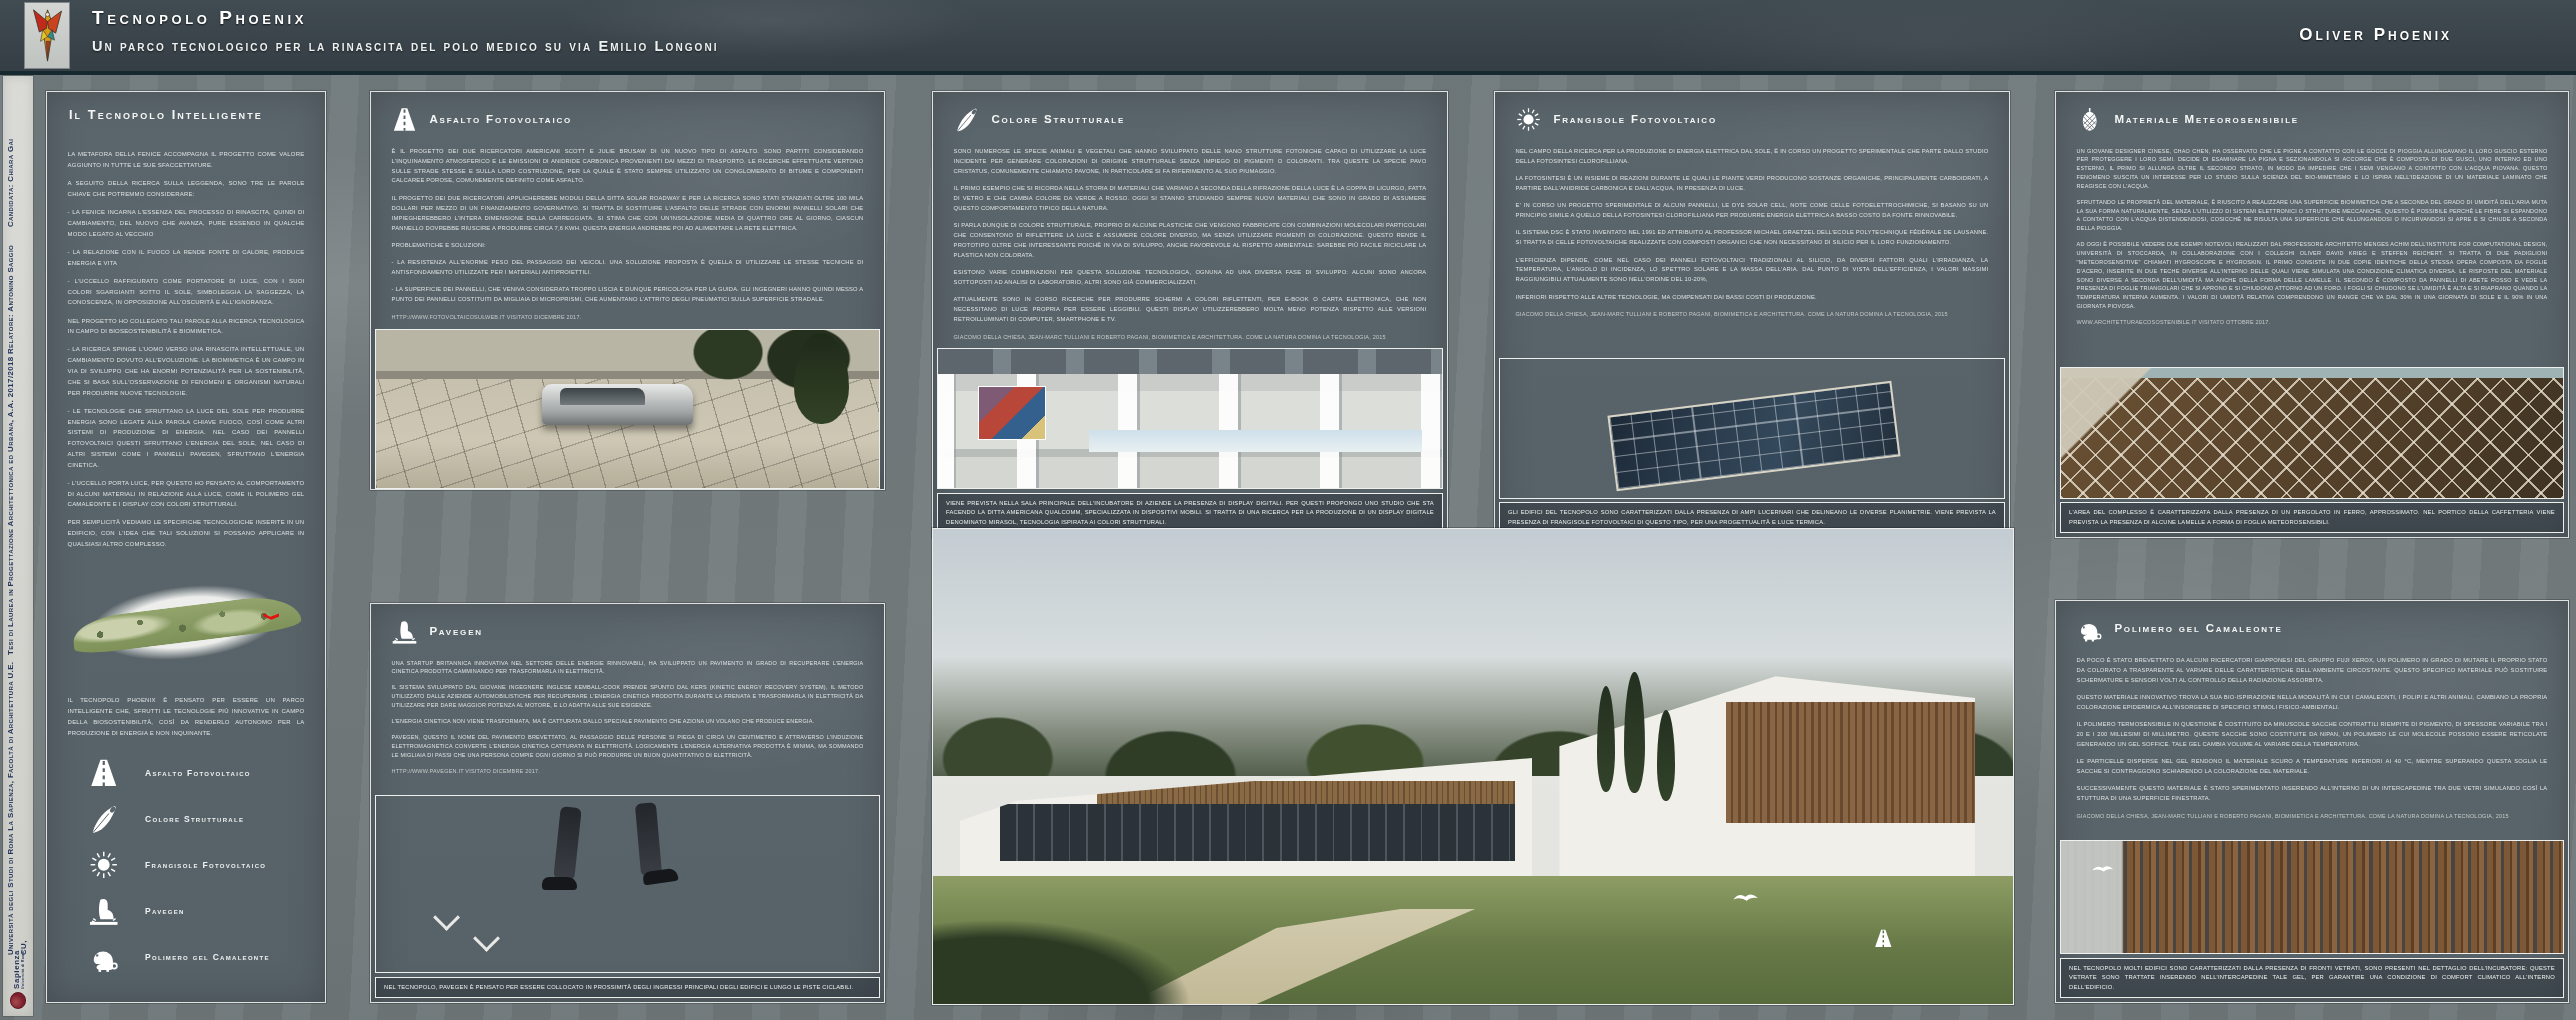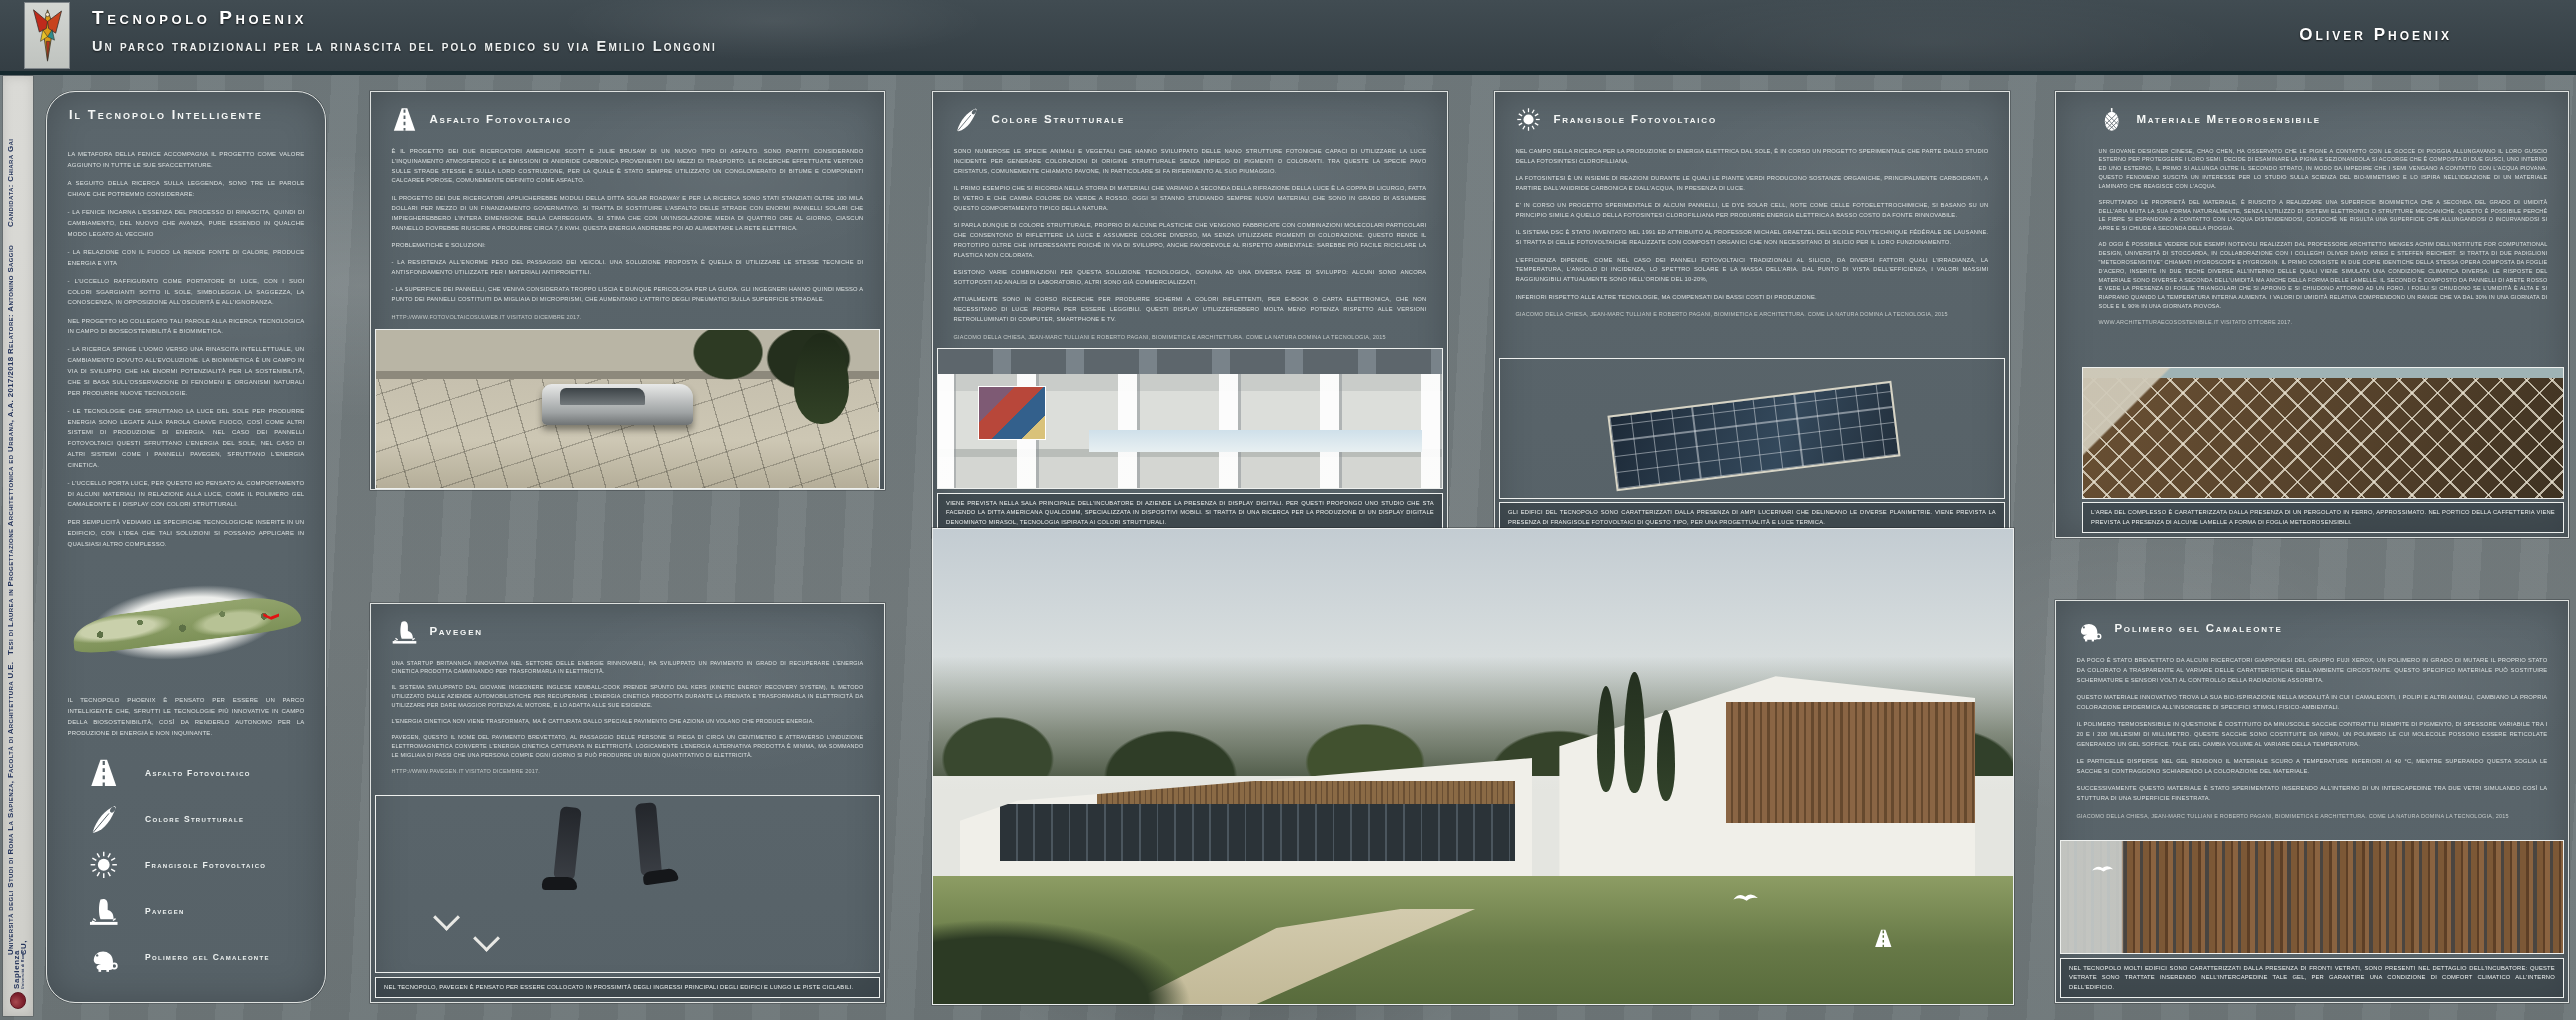--- a/index.html
+++ b/index.html
@@ -52,25 +52,25 @@
   .panel-title{margin:0;font-variant:small-caps;font-weight:bold;color:#f5f7f6;font-size:11.5px;letter-spacing:1.8px;}
   .panel-body{padding:9.7px 20.6px 0;overflow:hidden;}
   .panel-body p{margin:0 0 7.3px;font-size:5.8px;line-height:1.72;letter-spacing:0.2px;color:#dde2e2;
     text-transform:uppercase;text-align:justify;}
   .compact p{font-size:5.5px;line-height:1.6;}
   .panel-body p.source{font-size:5.5px;color:#c6cccb;margin-top:6px;}
   .spacer{flex:1 1 auto;}
   .pimg{margin:0 4.2px;border:0.6px solid #eef0ee;position:relative;overflow:hidden;flex:0 0 auto;}
   .pcaption{margin:3.6px 4.2px 4.2px;border:0.6px solid #eef0ee;background:rgba(46,55,60,.55);padding:4.8px 7.9px;
     font-size:5.8px;line-height:1.62;letter-spacing:0.2px;color:#eef1f0;text-transform:uppercase;text-align:justify;flex:0 0 auto;}
-  #panel-intro{left:46px;top:91px;width:280px;height:912px;border-radius:29px;}
+  #panel-intro{left:46px;top:91px;width:280px;height:912px;}
   #panel-asfalto{left:370px;top:91px;width:515px;height:399px;}
   #panel-colore{left:932px;top:91px;width:516px;height:447px;}
   #panel-frangisole{left:1494px;top:91px;width:516px;height:447px;}
-  #panel-materiale{left:2055px;top:91px;width:514px;height:447px;padding-left:22px;}
+  #panel-materiale{left:2055px;top:91px;width:514px;height:447px;}
   #panel-pavegen{left:370px;top:603px;width:515px;height:400px;}
   #panel-polimero{left:2055px;top:600px;width:514px;height:403px;}
   
   #panel-intro .panel-body p{font-size:6px;line-height:1.8;}
   .intro-title{margin:15.8px 22px 18px;font-variant:small-caps;font-weight:bold;color:#f5f7f6;font-size:12.7px;letter-spacing:2.1px;}
   .siteplan{position:relative;height:119px;margin:6px 6px 3.6px;overflow:hidden;}
   .map-glow{position:absolute;left:3%;top:10%;width:94%;height:80%;border-radius:50%;transform:rotate(-6deg);
     background:radial-gradient(ellipse 50% 50% at 50% 50%, rgba(250,250,247,.92) 0 52%, rgba(250,250,247,0) 76%);}
   .map-park{position:absolute;left:7%;top:36%;width:86%;height:30%;transform:rotate(-7deg);
     border-radius:55% 60% 50% 45% / 160% 190% 55% 45%;
@@ -186,21 +186,21 @@
         <polygon points="30,6 40,34 30,94 22,38" fill="#d89a18" stroke="#33302a" stroke-width="1.3"></polygon>
         <polygon points="30,26 6,6 16,44 28,38" fill="#bf2a1c" stroke="#33302a" stroke-width="1.3"></polygon>
         <polygon points="30,26 54,8 44,46 32,38" fill="#c8431e" stroke="#33302a" stroke-width="1.3"></polygon>
         <polygon points="22,40 30,52 18,60" fill="#e5c32b" stroke="#33302a" stroke-width="1"></polygon>
         <polygon points="38,40 30,52 42,58" fill="#2e8b8b" stroke="#33302a" stroke-width="1"></polygon>
         <polygon points="28,60 34,60 30,92" fill="#b7321f" stroke="#33302a" stroke-width="1"></polygon>
         <circle cx="30" cy="14" r="3.4" fill="#f2e6cf" stroke="#33302a"></circle>
       </svg>
     </div>
     <div class="h-title">Tecnopolo Phoenix</div>
-    <div class="h-sub">Un parco tradizionali per la rinascita del polo medico su via Emilio Longoni</div>
+    <div class="h-sub">Un parco tecnologico per la rinascita del polo medico su via Emilio Longoni</div>
     <div class="h-right">Oliver Phoenix</div>
   </header>
 
   <aside class="sidestrip">
     <div class="vblock vtext" id="credits">
       <div class="vline">Relatore: Antonino Saggio</div>
       <div class="vline">Candidata: Chiara Gai</div>
     </div>
     <div class="vblock vtext" id="uni">
       <div class="vline">Università degli Studi di Roma La Sapienza, Facoltà di Architettura U.E. CU,</div>

